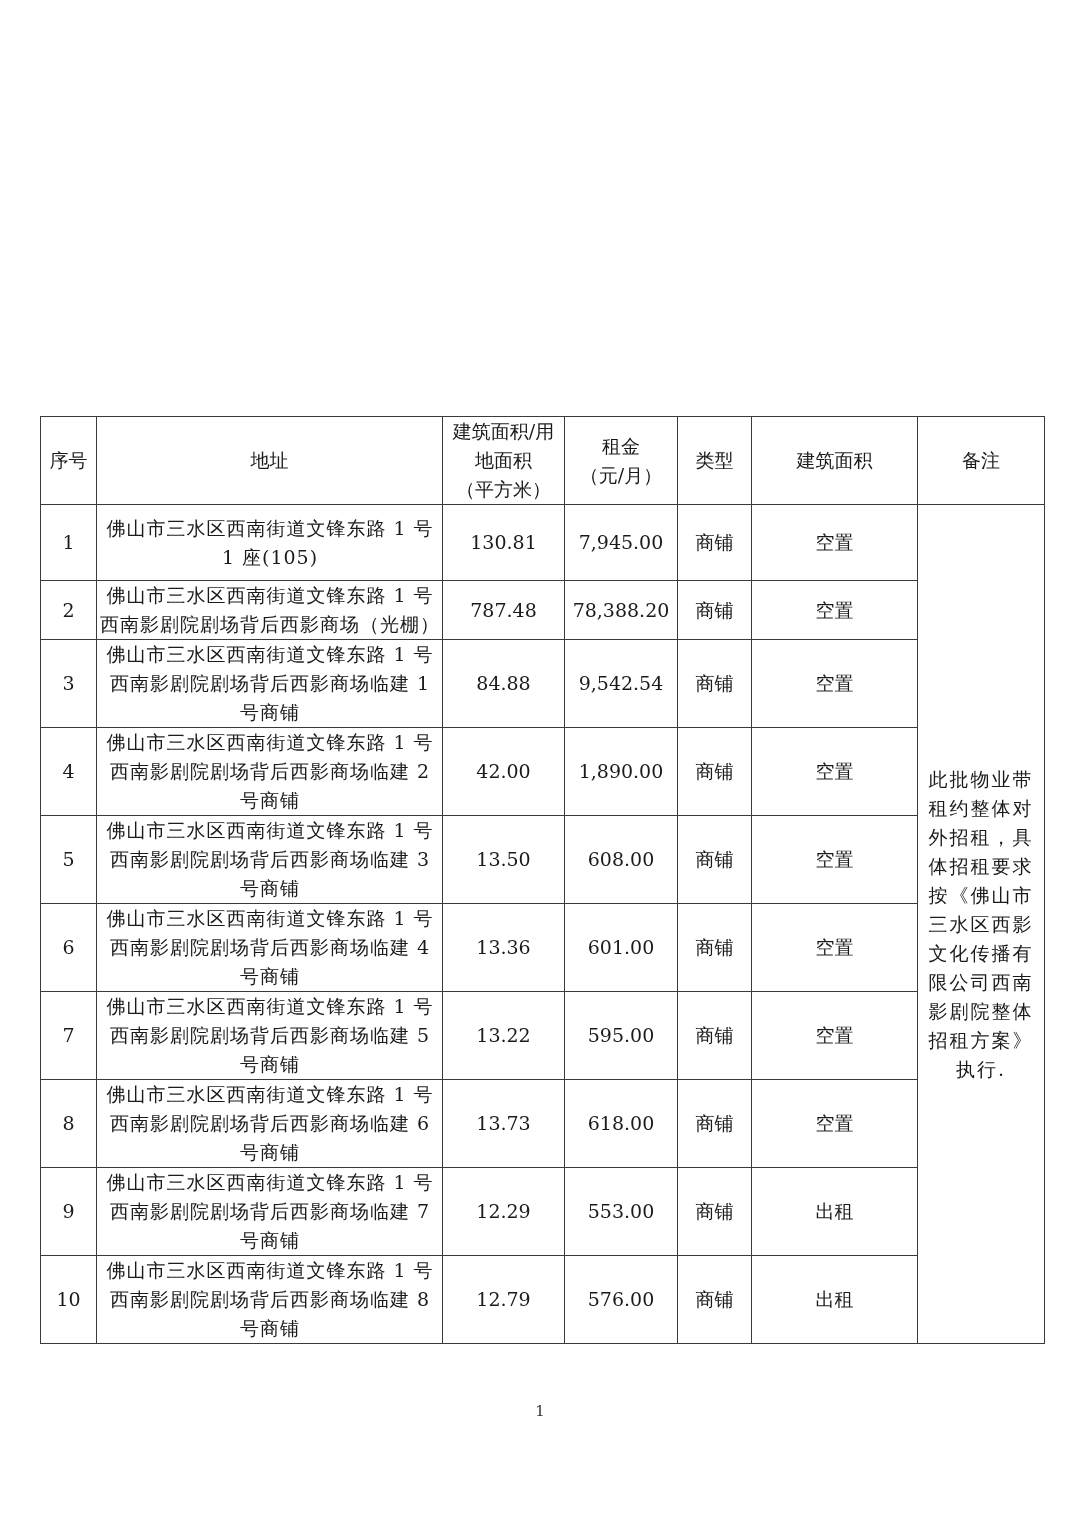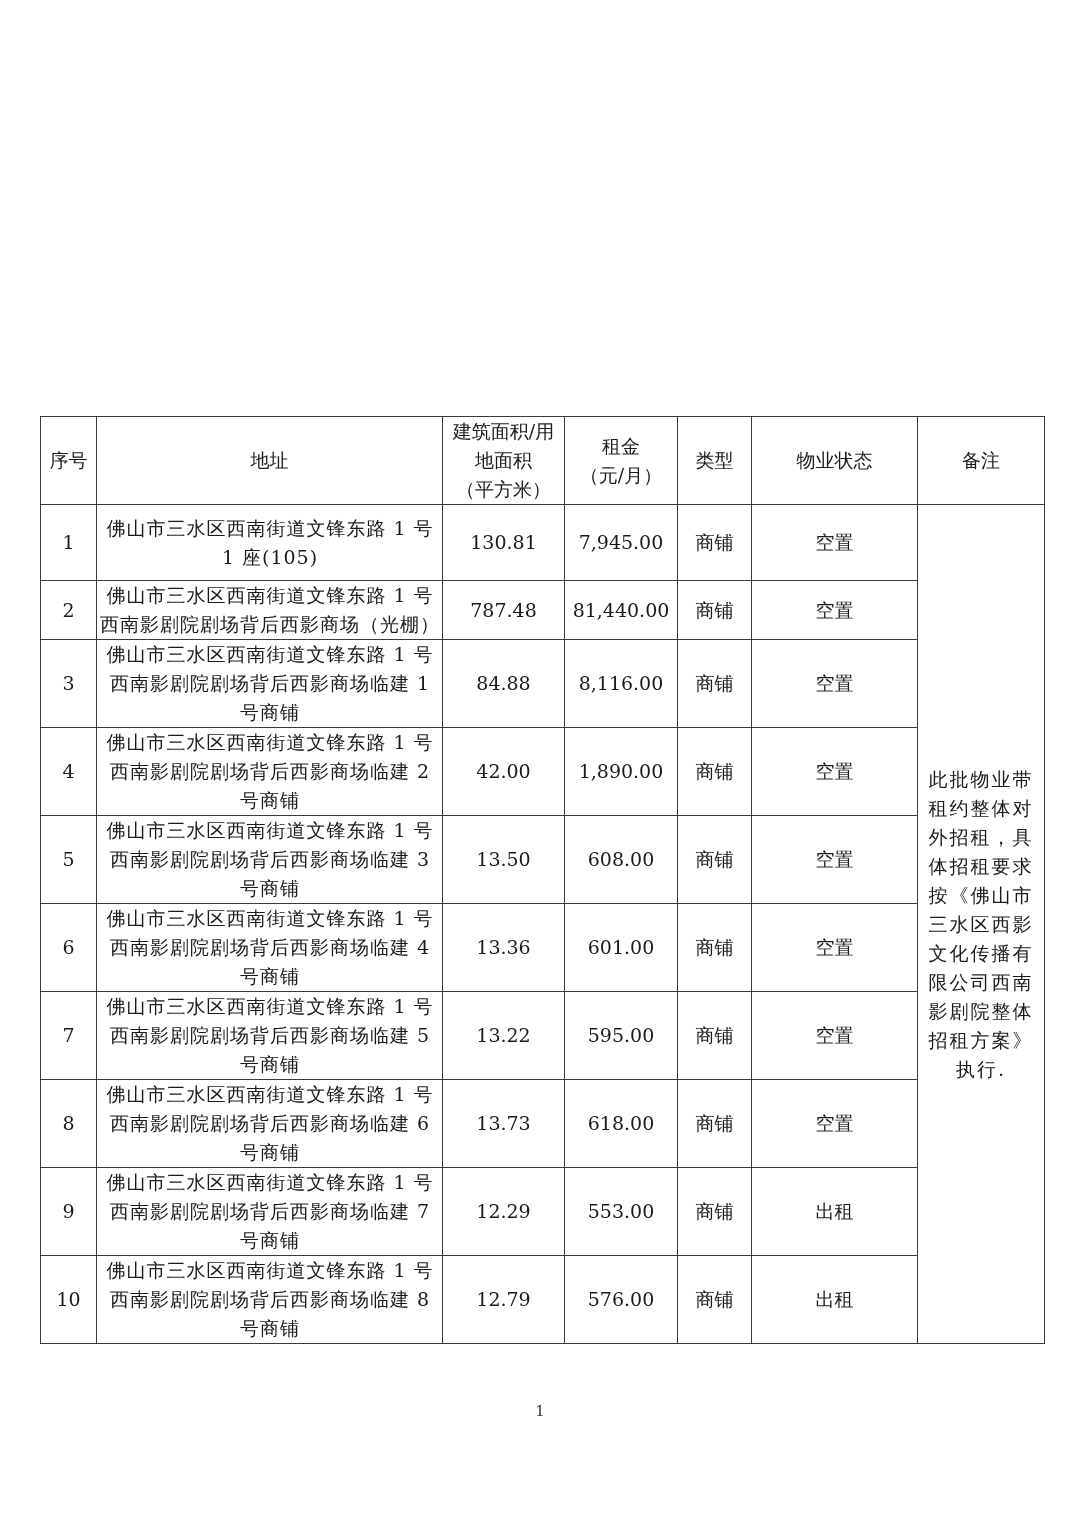--- a/index.html
+++ b/index.html
@@ -43,47 +43,47 @@
       <th>
         <div>建筑面积/用</div>
         <div>地面积</div>
         <div>（平方米）</div>
       </th>
       <th>
         <div>租金</div>
         <div>（元/月）</div>
       </th>
       <th>类型</th>
-      <th>物业状态</th>
+      <th>建筑面积</th>
       <th>备注</th>
     </tr>
   </thead>
   <tbody>
     <tr class="r1">
       <td>1</td>
       <td class="addr">佛山市三水区西南街道文锋东路 1 号 1 座(105)</td>
       <td>130.81</td>
       <td>7,945.00</td>
       <td>商铺</td>
       <td>空置</td>
       <td rowspan="10" class="note">此批物业带租约整体对外招租，具体招租要求按《佛山市三水区西影文化传播有限公司西南影剧院整体招租方案》执行.</td>
     </tr>
     <tr class="r2">
       <td>2</td>
       <td class="addr">佛山市三水区西南街道文锋东路 1 号西南影剧院剧场背后西影商场（光棚）</td>
       <td>787.48</td>
-      <td>81,440.00</td>
+      <td>78,388.20</td>
       <td>商铺</td>
       <td>空置</td>
     </tr>
     <tr class="r3">
       <td>3</td>
       <td class="addr">佛山市三水区西南街道文锋东路 1 号西南影剧院剧场背后西影商场临建 1 号商铺</td>
       <td>84.88</td>
-      <td>8,116.00</td>
+      <td>9,542.54</td>
       <td>商铺</td>
       <td>空置</td>
     </tr>
     <tr class="r3">
       <td>4</td>
       <td class="addr">佛山市三水区西南街道文锋东路 1 号西南影剧院剧场背后西影商场临建 2 号商铺</td>
       <td>42.00</td>
       <td>1,890.00</td>
       <td>商铺</td>
       <td>空置</td>

